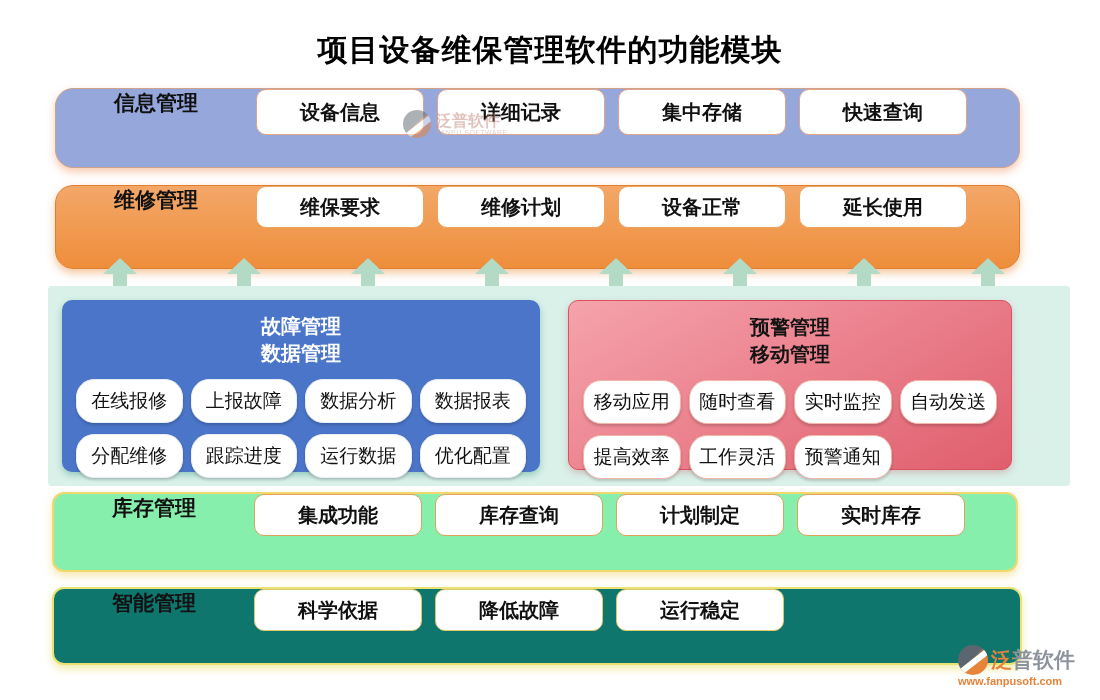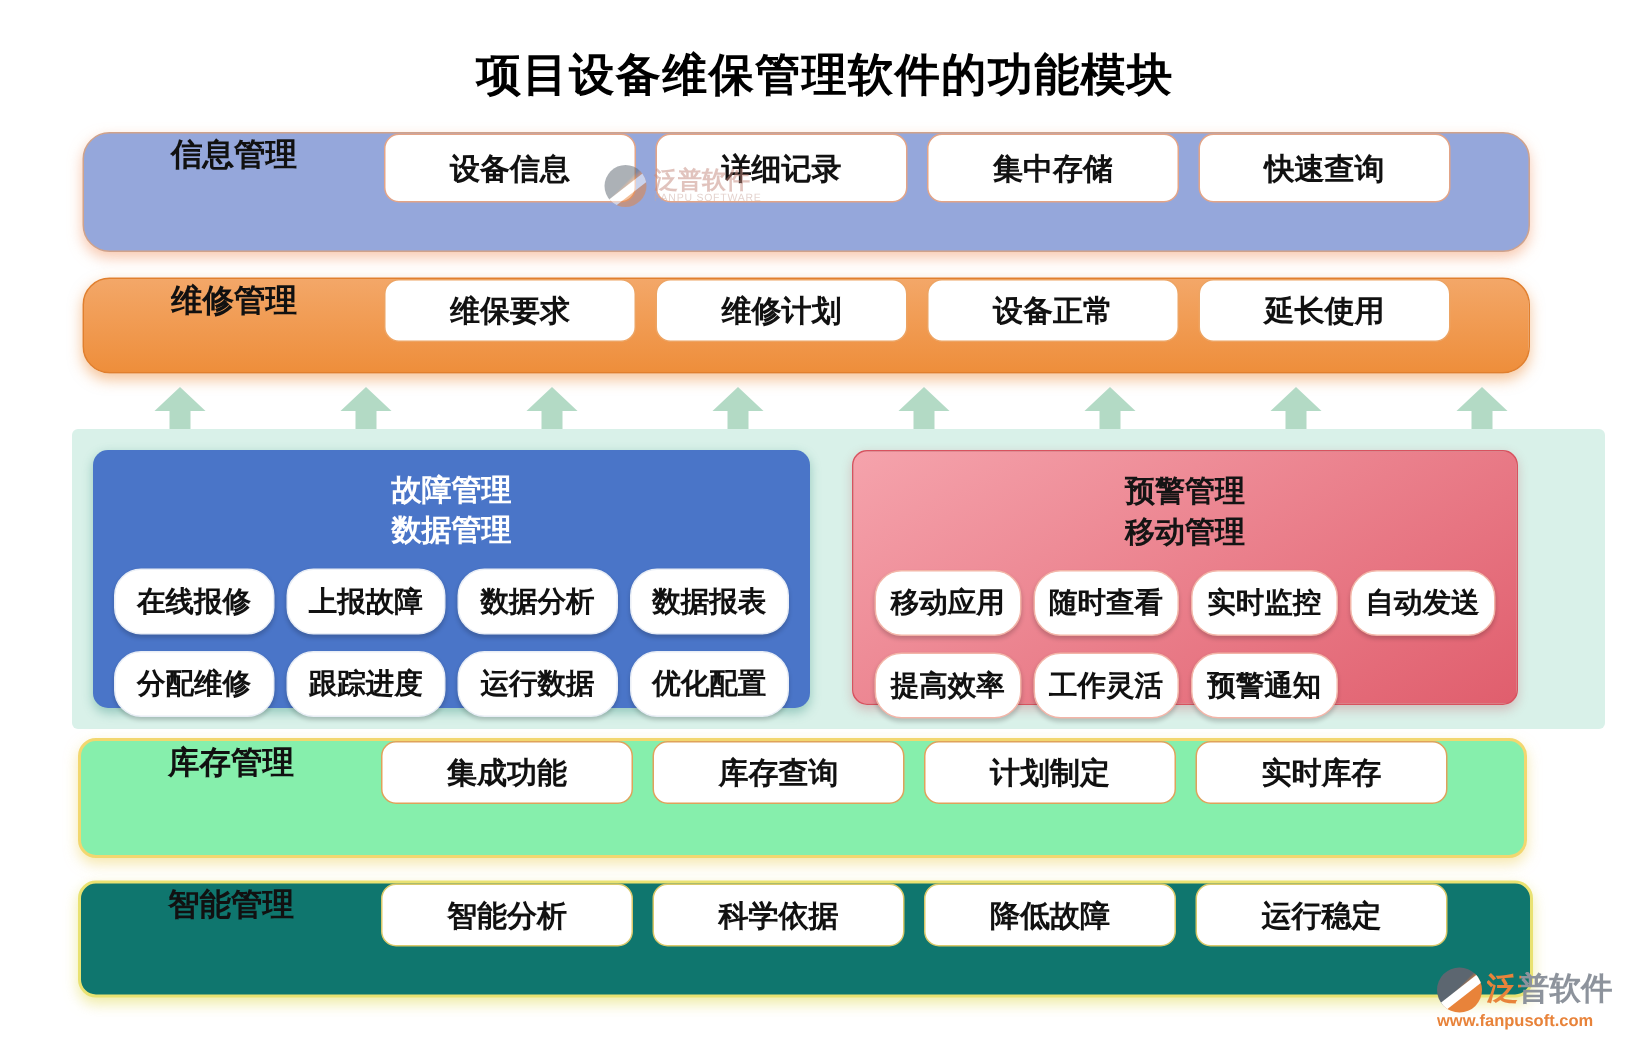--- a/index.html
+++ b/index.html
@@ -16,21 +16,21 @@
   .band .label{width:200px;text-align:center;font-size:21px;font-weight:bold;color:#111;flex:0 0 200px;}
   .band .btns{display:flex;gap:13px;}
   .band .btn{
     width:168px;height:46px;background:#fff;border-radius:10px;
     display:flex;align-items:center;justify-content:center;
     font-size:20px;font-weight:bold;color:#111;box-sizing:border-box;
   }
   #band-info{top:88px;height:80px;background:#95a7db;border:1px solid #cfa28b;
     border-radius:18px;box-shadow:0 4px 9px rgba(242,156,112,.55);}
   #band-info .btn{border:1.5px solid #e3a487;}
-  #band-repair{top:185px;height:64px;background:linear-gradient(180deg,#f3a768,#ee8e3b);
+  #band-repair{top:185px;height:84px;background:linear-gradient(180deg,#f3a768,#ee8e3b);
     border:1px solid #e07f2e;border-radius:18px;box-shadow:0 4px 9px rgba(238,142,60,.5);}
   #band-repair .btn{border:1.5px solid #eda463;height:42px;}
   #band-inventory{top:492px;left:52px;width:966px;height:80px;background:#86efac;
     border:2px solid #f2d76f;border-radius:12px;box-shadow:0 4px 9px rgba(238,214,108,.55);}
   #band-inventory .btn{border:1.5px solid #dfa25b;height:42px;}
   #band-smart{top:587px;left:52px;width:970px;height:78px;background:#0f766e;
     border:2px solid #e9e272;border-radius:12px;box-shadow:0 4px 9px rgba(230,224,110,.6);}
   #band-smart .btn{border:1.5px solid #dac96a;height:42px;}
   
   .arrow{position:absolute;top:258px;width:34px;height:28px;}
@@ -45,21 +45,21 @@
   #panel-right{left:520px;width:444px;height:170px;
     background:linear-gradient(150deg,#f5a3ac 0%,#e05e6d 100%);
     border:1px solid #d8525f;box-shadow:0 3px 7px rgba(190,80,90,.3);}
   .panel .heads{display:flex;margin-top:13px;flex-direction:column;}
   .panel .head{flex:1;text-align:center;font-size:20px;font-weight:bold;}
   #panel-left .head{color:#ffffff;}
   #panel-right .head{color:#141414;}
   .panel .grid{display:grid;grid-template-columns:repeat(4,1fr);gap:11px 8px;padding:12px 14px 0;}
   .panel .pbtn{height:44px;background:#fff;border-radius:18px;
     display:flex;align-items:center;justify-content:center;
-    font-size:19px;font-weight:bold;color:#111;box-shadow:0 2px 3px rgba(0,0,0,.18);box-sizing:border-box;}
+    font-size:19px;font-weight:normal;color:#111;box-shadow:0 2px 3px rgba(0,0,0,.18);box-sizing:border-box;}
   #panel-left .pbtn{border:1px solid #e9eef6;}
   #panel-right .pbtn{border:1px solid #f3b5a8;}
   
   .logo{width:30px;height:30px;border-radius:50%;flex:0 0 30px;
     background:linear-gradient(135deg,#5c6670 46%,#e8833a 54%);position:relative;overflow:hidden;}
   .logo::after{content:"";position:absolute;top:13px;left:-6px;width:46px;height:6px;
     background:#fff;transform:rotate(-38deg);}
   .wm-faint{position:absolute;left:403px;top:110px;display:flex;align-items:center;gap:5px;
     opacity:.5;z-index:3;pointer-events:none;}
   .wm-faint .logo{width:28px;height:28px;flex-basis:28px;}
@@ -159,21 +159,20 @@
       <div class="btn">集成功能</div>
       <div class="btn">库存查询</div>
       <div class="btn">计划制定</div>
       <div class="btn">实时库存</div>
     </div>
   </div>
 
   <div class="band" id="band-smart">
     <div class="label">智能管理</div>
     <div class="btns">
-      <div class="btn">智能分析</div>
       <div class="btn">科学依据</div>
       <div class="btn">降低故障</div>
       <div class="btn">运行稳定</div>
     </div>
   </div>
 
   <div class="wm-br">
     <div class="row">
       <div class="logo"></div>
       <div class="nm">泛普软件</div>

